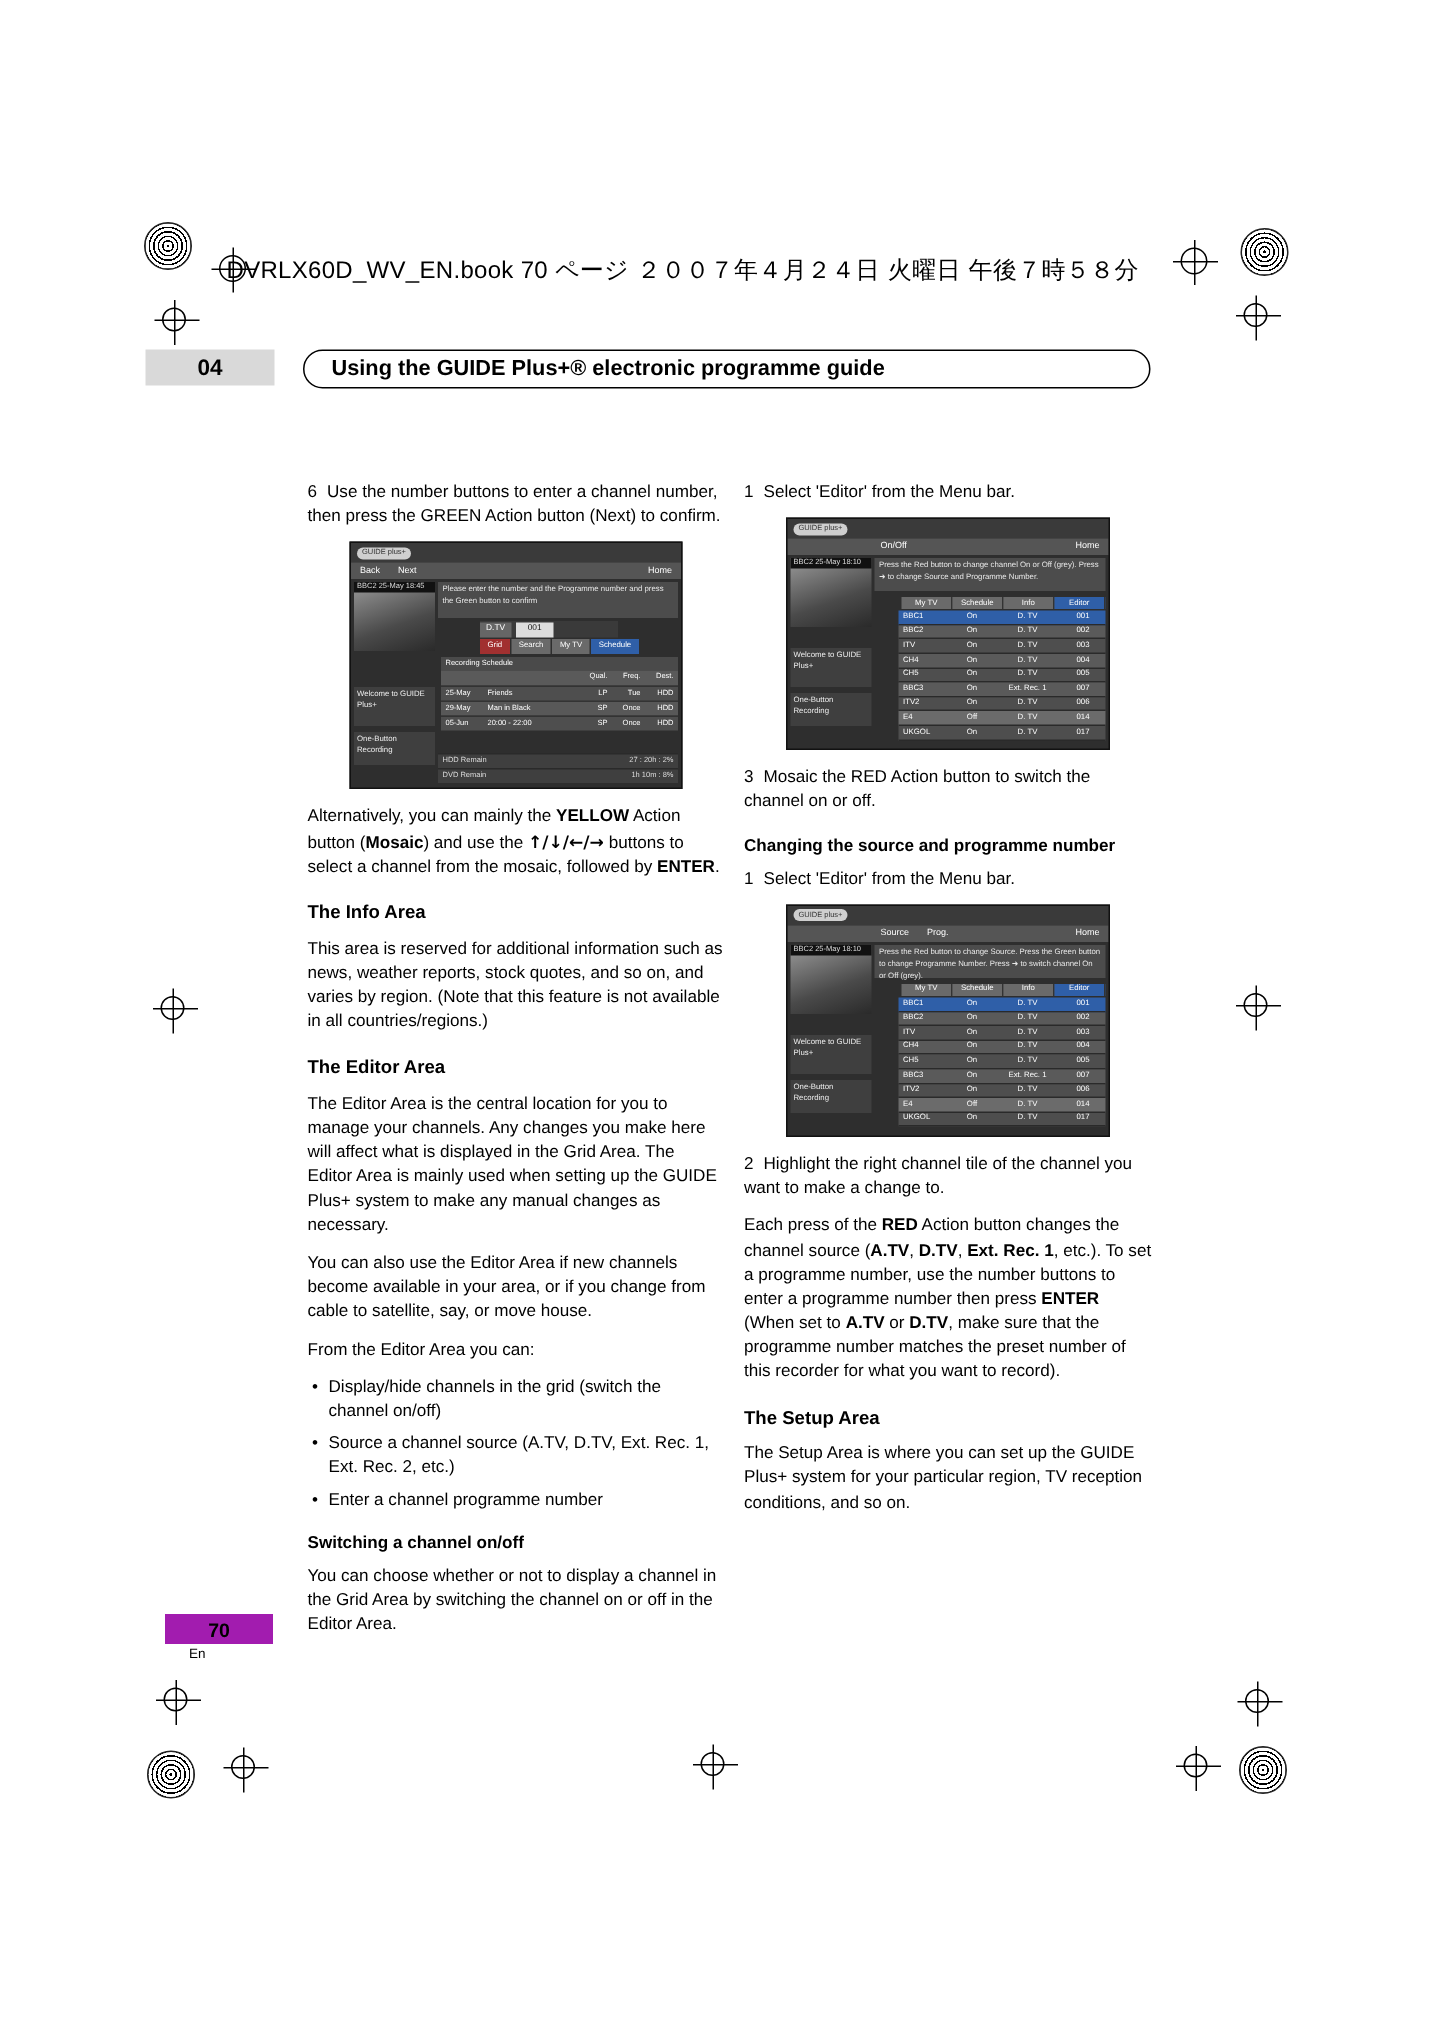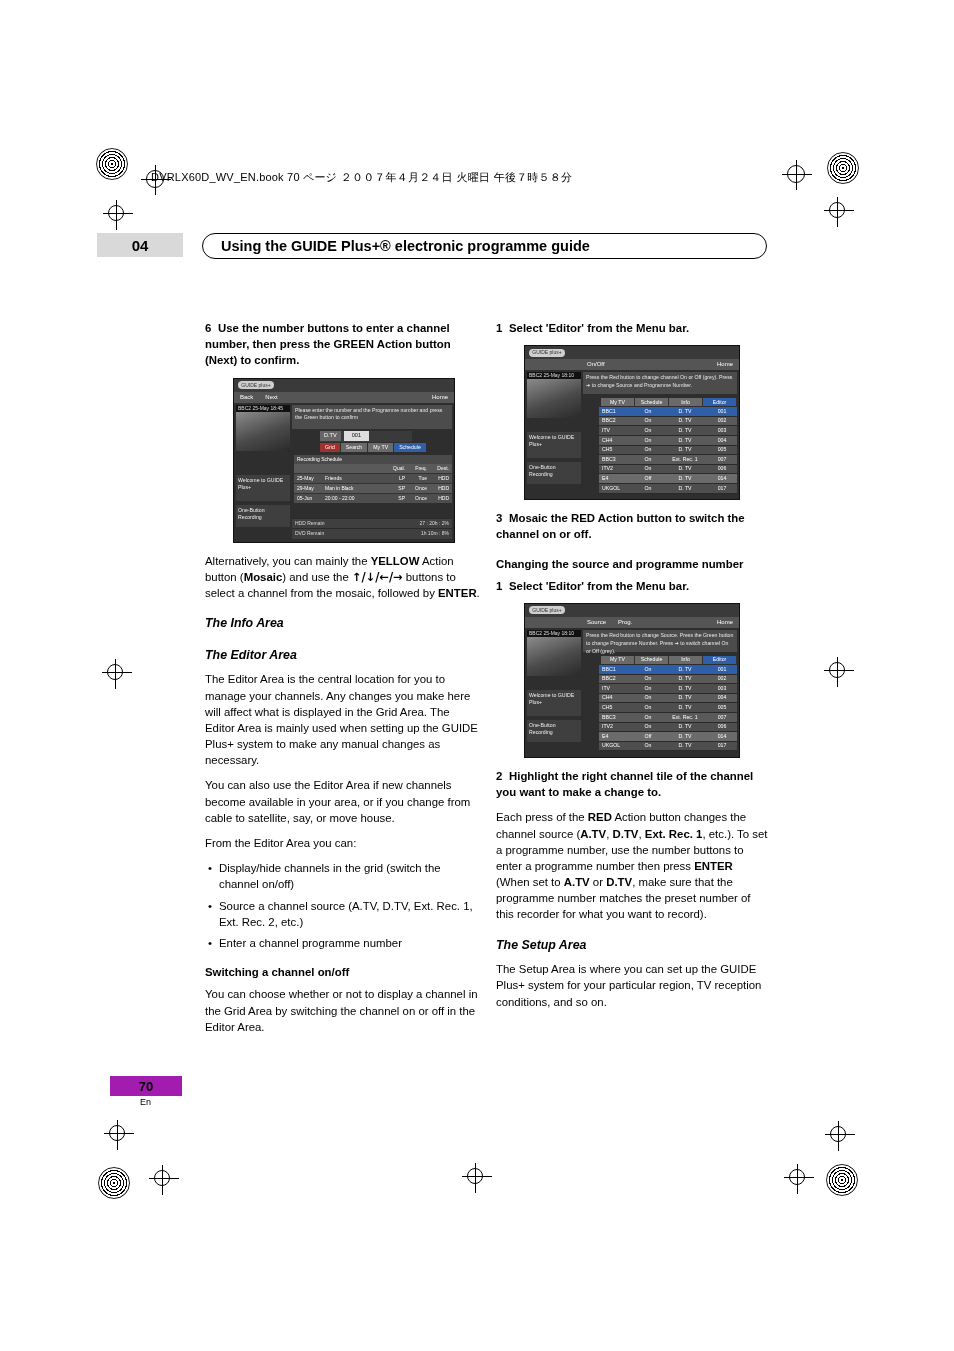--- a/index.html
+++ b/index.html
@@ -12,21 +12,21 @@
   .crosshair{position:absolute;width:18px;height:18px;border-radius:50%;border:1px solid #000;}
   .crosshair:before,.crosshair:after{content:"";position:absolute;background:#000;}
   .crosshair:before{left:50%;top:-6px;width:1px;height:30px;margin-left:-0.5px;}
   .crosshair:after{top:50%;left:-6px;height:1px;width:30px;margin-top:-0.5px;}
 
   .dot-circle{position:absolute;width:30px;height:30px;border-radius:50%;background:
      repeating-radial-gradient(circle,#000 0 1px,#fff 1px 3px);border:1px solid #222;}
 
   
   .filenote{
-    position:absolute;left:151px;top:170px;font-size:11px;letter-spacing:0.2px;
+    position:absolute;left:151px;top:170px;font-size:16px;letter-spacing:0.2px;
     color:#000;font-family:"Liberation Sans",sans-serif;white-space:nowrap;
   }
   .filenote .jp{font-family:"DejaVu Sans",sans-serif;}
 
   
   .chap-num{
     position:absolute;left:97px;top:233px;width:86px;height:24px;background:#d9d9d9;
     display:flex;align-items:center;justify-content:center;font-weight:bold;font-size:15px;
   }
   .chap-bar{
@@ -35,23 +35,23 @@
     display:flex;align-items:center;padding-left:18px;box-sizing:border-box;
   }
   .chap-bar span{font-weight:bold;font-size:14.5px;}
 
   
   .col{position:absolute;font-size:11.4px;line-height:1.42;}
   .col-left{left:205px;top:320px;width:277px;}
   .col-right{left:496px;top:320px;width:272px;}
 
   p{margin:0 0 9px 0;}
-  .step{font-weight:bold;margin:0 0 9px 0;}
+  .step{font-weight:normal;margin:0 0 9px 0;}
   .step .n{display:inline-block;width:13px;}
-  h3.sec{font-weight:bold;font-size:12.4px;margin:14px 0 7px 0;font-style:italic;}
+  h3.sec{font-weight:bold;font-size:12.4px;margin:14px 0 7px 0;}
   h4.sub{font-weight:bold;font-size:11.4px;margin:13px 0 6px 0;}
   ul{margin:0 0 8px 0;padding-left:14px;}
   li{margin:0 0 5px 0;list-style:none;position:relative;}
   li:before{content:"•";position:absolute;left:-11px;}
   b{font-weight:bold;}
   .arrowglyph{font-family:"DejaVu Sans",sans-serif;}
 
   
   .shot{
     position:relative;background:#2e2e2e;border:1px solid #111;box-sizing:border-box;
@@ -114,21 +114,21 @@
   .s1-sched .q{width:18px;text-align:right;}
   .s1-sched .f{width:22px;text-align:right;}
   .s1-sched .d{width:22px;text-align:right;}
   .s1-foot{position:absolute;left:58px;right:2px;bottom:3px;color:#ddd;font-size:5px;}
   .s1-foot .fr{display:flex;justify-content:space-between;background:#3f3f3f;padding:1px 3px;
      border-top:1px solid #2a2a2a;}
 
   
   .pagenum{position:absolute;left:110px;top:1076px;width:72px;height:20px;background:#a21caf;
     display:flex;align-items:center;justify-content:center;font-weight:bold;font-size:13px;}
-  .pagelang{position:absolute;left:140px;top:1097px;font-size:9px;}
+  .pagelang{position:absolute;left:126px;top:1097px;font-size:9px;}
 </style>
 </head>
 <body>
 
 <div class="page">
 
   <div class="dot-circle" style="left:96px;top:148px;"></div>
   <div class="dot-circle" style="left:827px;top:152px;"></div>
   <div class="dot-circle" style="left:98px;top:1167px;"></div>
   <div class="dot-circle" style="left:826px;top:1164px;"></div>
@@ -225,20 +225,21 @@
           <span>1h 10m : 8%</span>
         </div>
       </div>
     </div>
 
     <p>
       <span>Alternatively, you can mainly the </span><b>YELLOW</b><span> Action button (</span><b>Mosaic</b><span>) and use the </span><b class="arrowglyph">↑/↓/←/→</b><span> buttons to select a channel from the mosaic, followed by </span><b>ENTER</b><span>.</span>
     </p>
 
     <h3 class="sec">The Info Area</h3>
+    <p>This area is reserved for additional information such as news, weather reports, stock quotes, and so on, and varies by region. (Note that this feature is not available in all countries/regions.)</p>
 
     <h3 class="sec">The Editor Area</h3>
     <p>The Editor Area is the central location for you to manage your channels. Any changes you make here will affect what is displayed in the Grid Area. The Editor Area is mainly used when setting up the GUIDE Plus+ system to make any manual changes as necessary.</p>
     <p>You can also use the Editor Area if new channels become available in your area, or if you change from cable to satellite, say, or move house.</p>
     <p>From the Editor Area you can:</p>
     <ul>
       <li>Display/hide channels in the grid (switch the channel on/off)</li>
       <li>Source a channel source (A.TV, D.TV, Ext. Rec. 1, Ext. Rec. 2, etc.)</li>
       <li>Enter a channel programme number</li>
     </ul>

